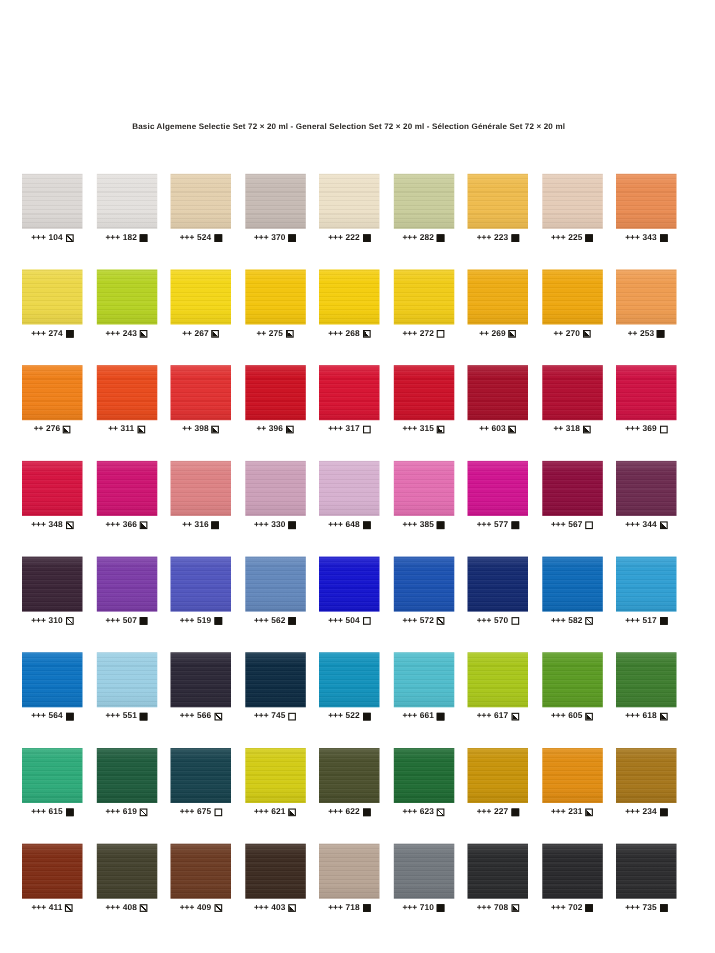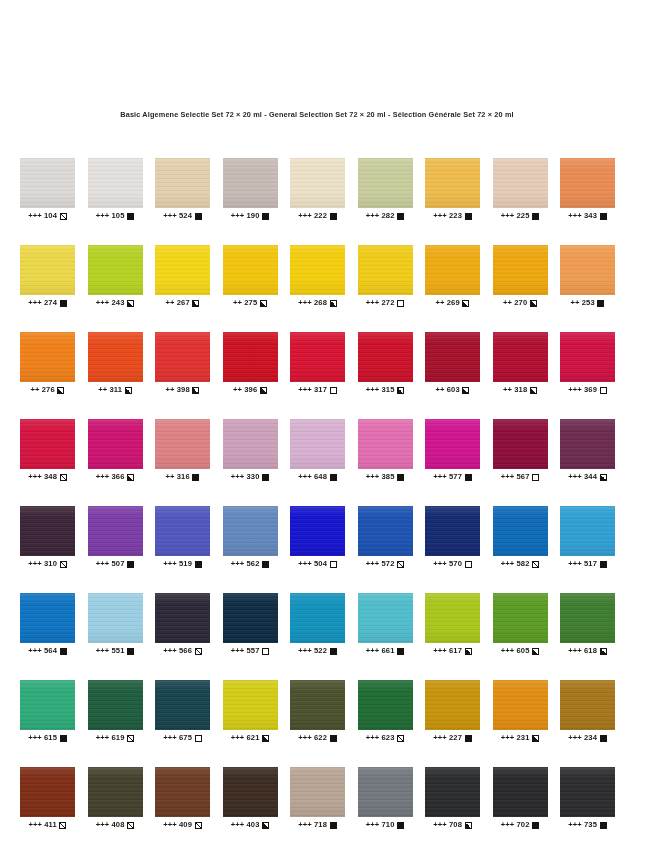--- a/index.html
+++ b/index.html
@@ -153,21 +153,21 @@
             <span class="sym semitransparent"></span>
           </div>
         </div>
         <div class="cell">
           <div class="swatch" style="background: rgb(227, 224, 221);">
             <div class="tex"></div>
             <div class="sheen"></div>
           </div>
           <div class="label">
             <span class="lt">+++</span>
-            <span class="num">105</span>
+            <span class="num">182</span>
             <span class="sym opaque"></span>
           </div>
         </div>
         <div class="cell">
           <div class="swatch" style="background: rgb(227, 207, 173);">
             <div class="tex"></div>
             <div class="sheen"></div>
           </div>
           <div class="label">
             <span class="lt">+++</span>
@@ -175,21 +175,21 @@
             <span class="sym opaque"></span>
           </div>
         </div>
         <div class="cell">
           <div class="swatch" style="background: rgb(198, 186, 180);">
             <div class="tex"></div>
             <div class="sheen"></div>
           </div>
           <div class="label">
             <span class="lt">+++</span>
-            <span class="num">190</span>
+            <span class="num">370</span>
             <span class="sym opaque"></span>
           </div>
         </div>
         <div class="cell">
           <div class="swatch" style="background: rgb(236, 224, 199);">
             <div class="tex"></div>
             <div class="sheen"></div>
           </div>
           <div class="label">
             <span class="lt">+++</span>
@@ -680,21 +680,21 @@
             <span class="sym semitransparent"></span>
           </div>
         </div>
         <div class="cell">
           <div class="swatch" style="background: rgb(13, 43, 66);">
             <div class="tex"></div>
             <div class="sheen"></div>
           </div>
           <div class="label">
             <span class="lt">+++</span>
-            <span class="num">557</span>
+            <span class="num">745</span>
             <span class="sym transparent"></span>
           </div>
         </div>
         <div class="cell">
           <div class="swatch" style="background: rgb(17, 145, 187);">
             <div class="tex"></div>
             <div class="sheen"></div>
           </div>
           <div class="label">
             <span class="lt">+++</span>

